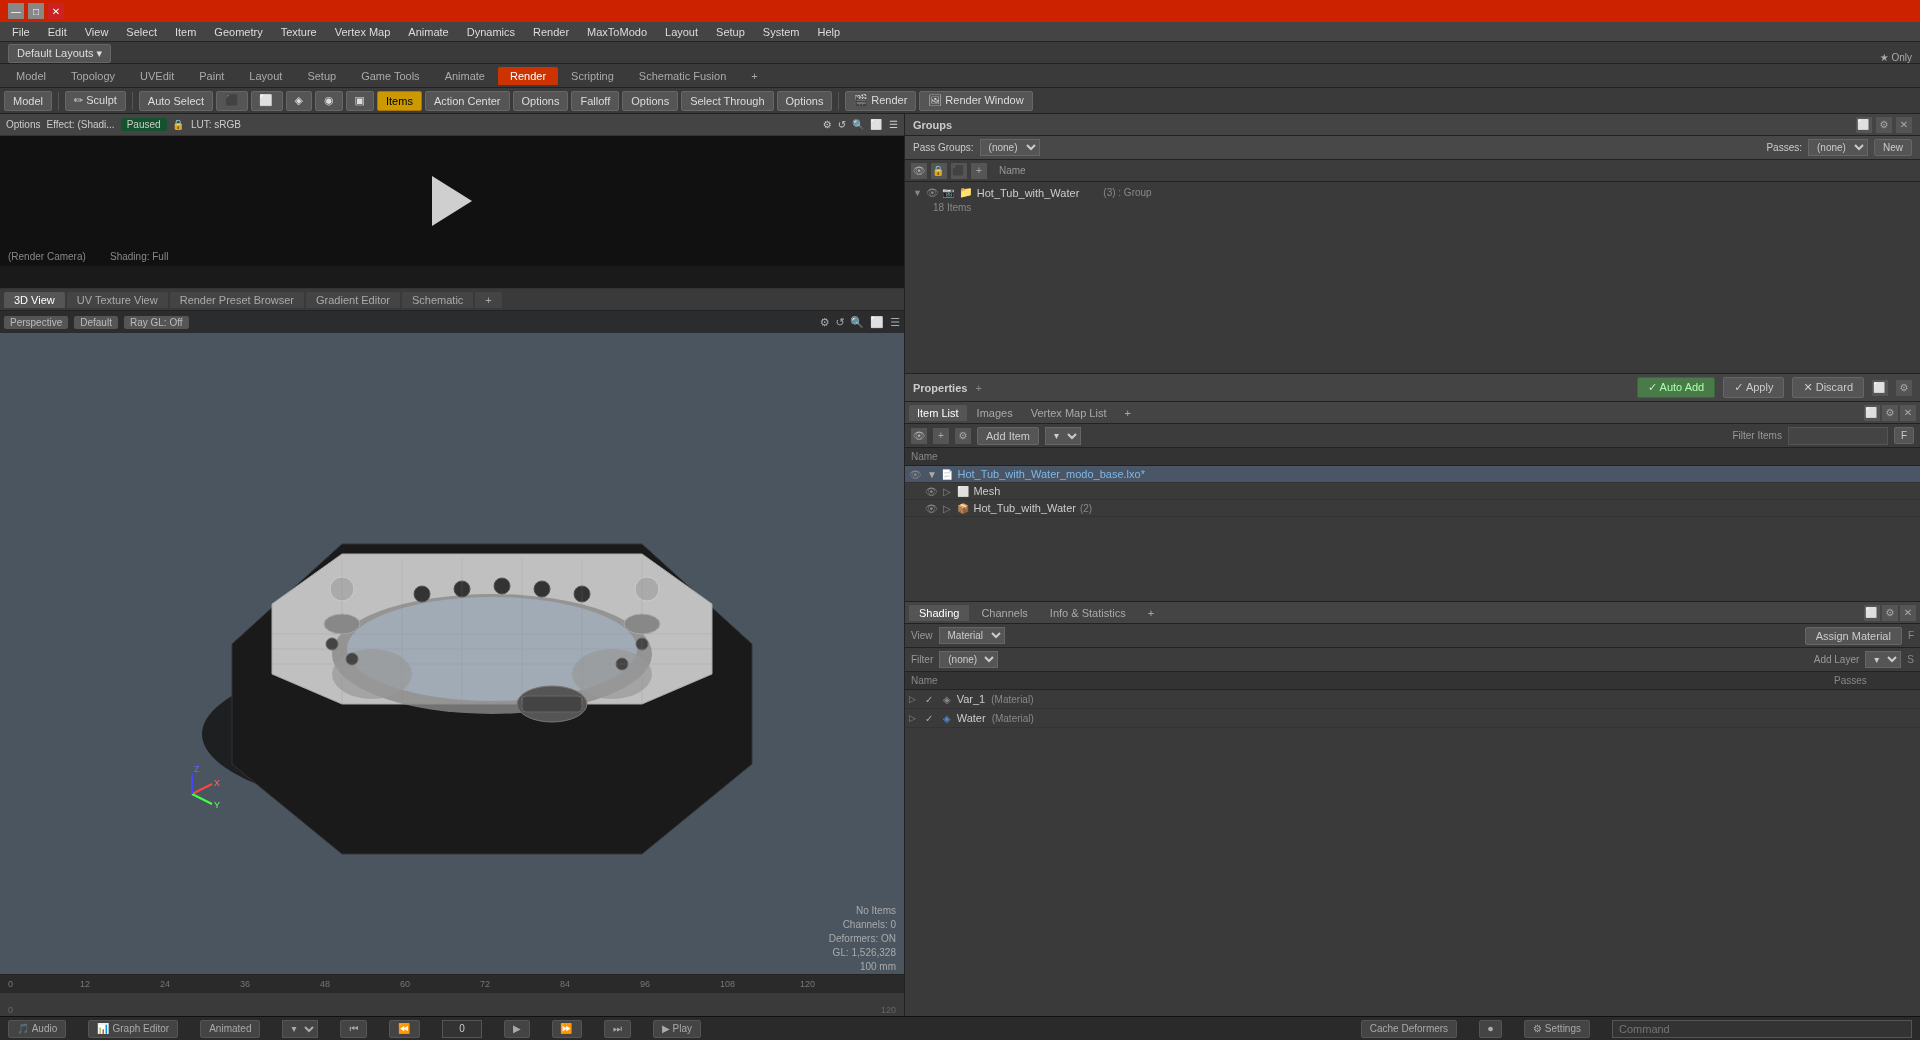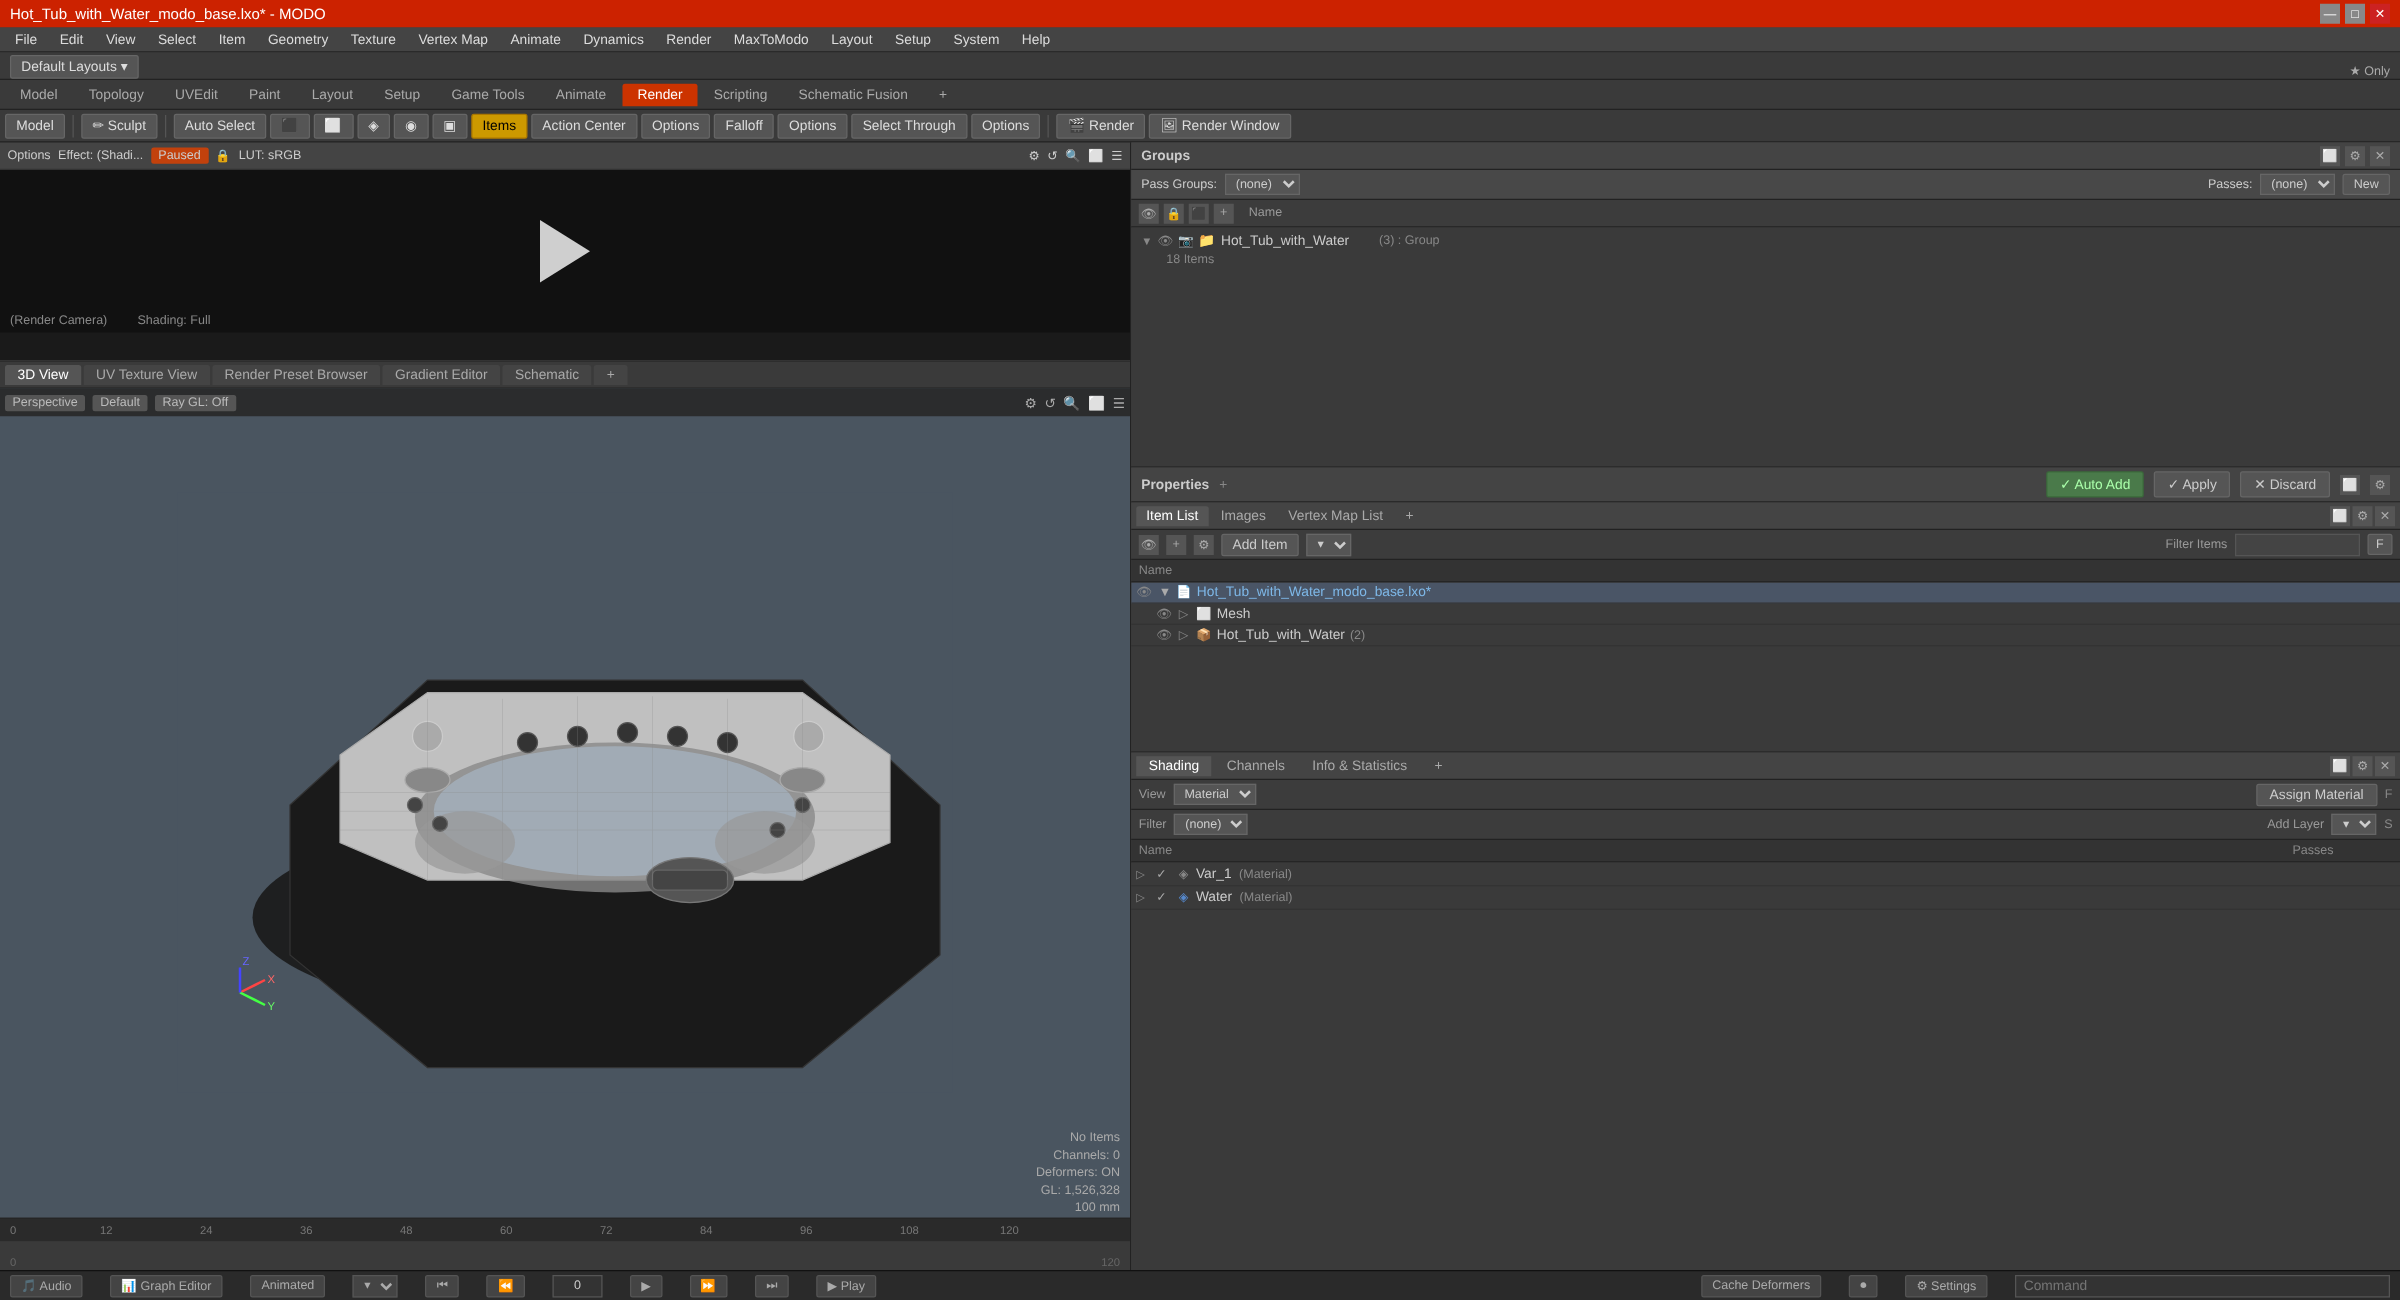--- a/index.html
+++ b/index.html
@@ -515,21 +515,20 @@
       border: 1px solid #666;
       border-radius: 2px;
       cursor: pointer;
       font-size: 11px;
     }
   </style>
 </head>
 <body>
 
 <div id="title-bar">
-  <span class="title">Hot_Tub_with_Water_modo_base.lxo* - MODO</span>
   <div class="window-controls">
     <button class="win-btn">—</button>
     <button class="win-btn">□</button>
     <button class="win-btn" style="background:#cc2222;">✕</button>
   </div>
 </div>
 
 <div id="menu-bar">
   <span class="menu-item">File</span>
   <span class="menu-item">Edit</span>
@@ -597,21 +596,21 @@
 </div>
 
 <div id="main-layout" style="display:flex; height:calc(1040px - 22px - 20px - 22px - 24px - 26px - 24px);">
 
   <div id="left-panel">
 
     <div id="render-preview">
       <div id="render-options-bar">
         <span>Options</span>
         <span>Effect: (Shadi...</span>
-        <span style="background:#c2410c;padding:1px 6px;border-radius:2px;">Paused</span>
+        <span style="background:#14532d;padding:1px 6px;border-radius:2px;">Paused</span>
         <span>🔒</span>
         <span>LUT: sRGB</span>
         <div style="flex:1;"></div>
         <span>⚙</span>
         <span>↺</span>
         <span>🔍</span>
         <span>⬜</span>
         <span>☰</span>
       </div>
       <div id="render-preview-content" style="height:130px; background:#111; display:flex; align-items:center; justify-content:center; position:relative;">

